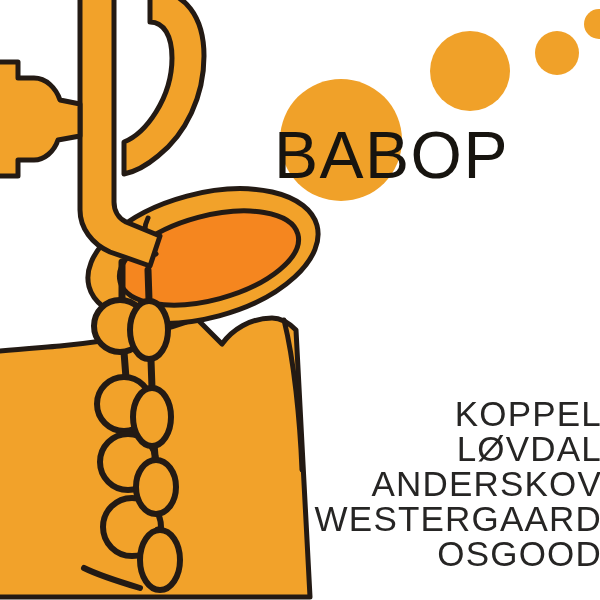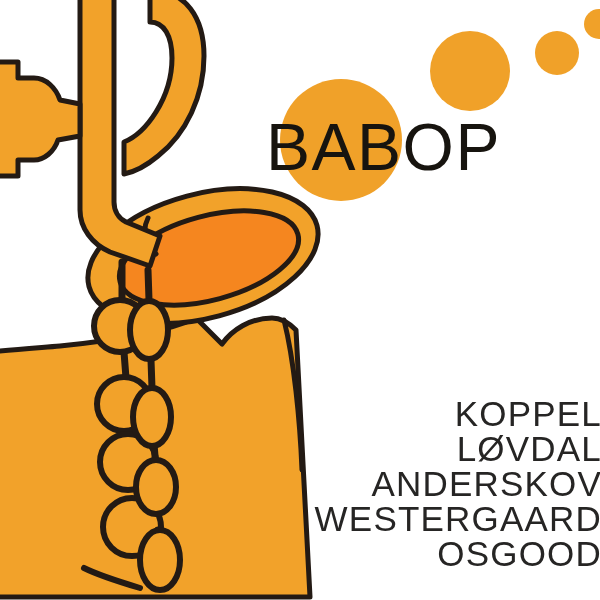--- a/index.html
+++ b/index.html
@@ -27,21 +27,21 @@
     width: 600px;
     height: 600px;
     display: block;
   }
 
   
   #album-title {
     position: absolute;
     left: 258px;
     top: 106px;
-    margin: 8px;
+    margin: 16px;
     font-family: "Liberation Sans", sans-serif;
     font-size: 66px;
     font-weight: 300;
     letter-spacing: 1.5px;
     line-height: 1;
     color: #17140f;
     white-space: nowrap;
     -webkit-font-smoothing: antialiased;
   }
 

